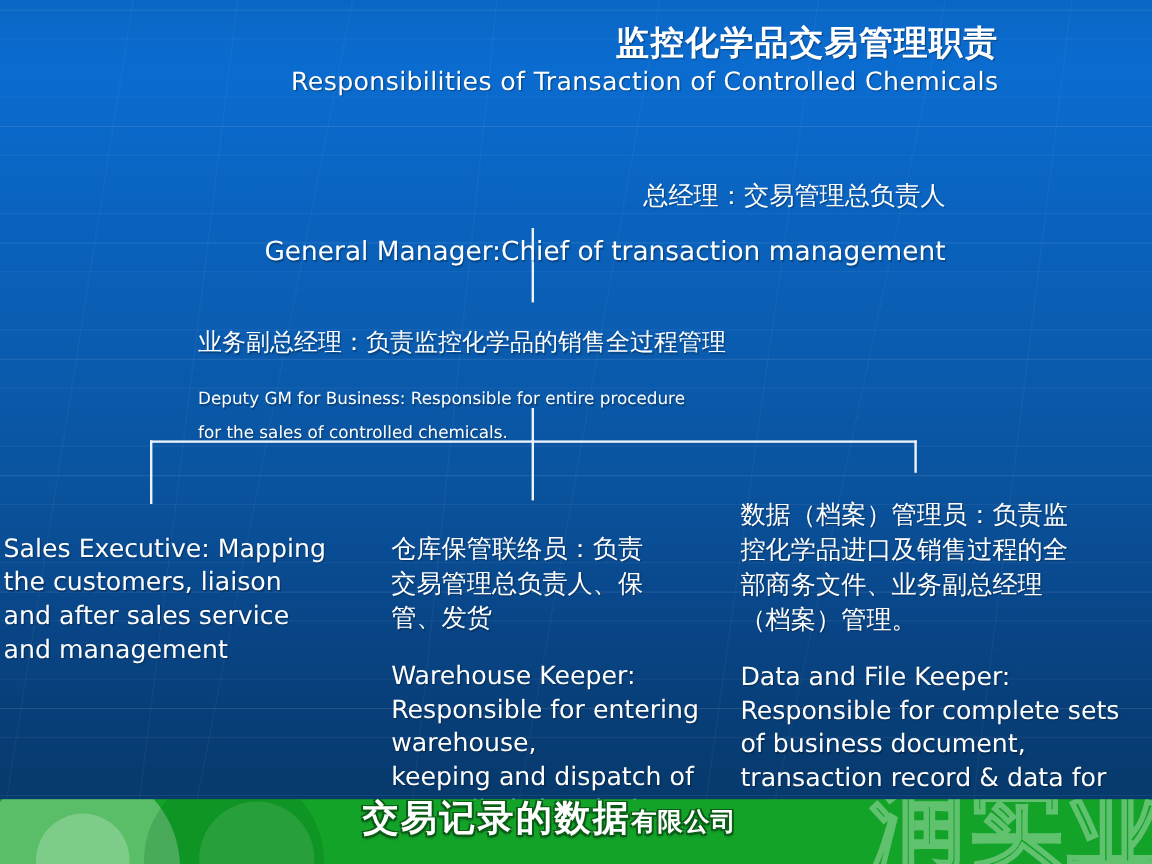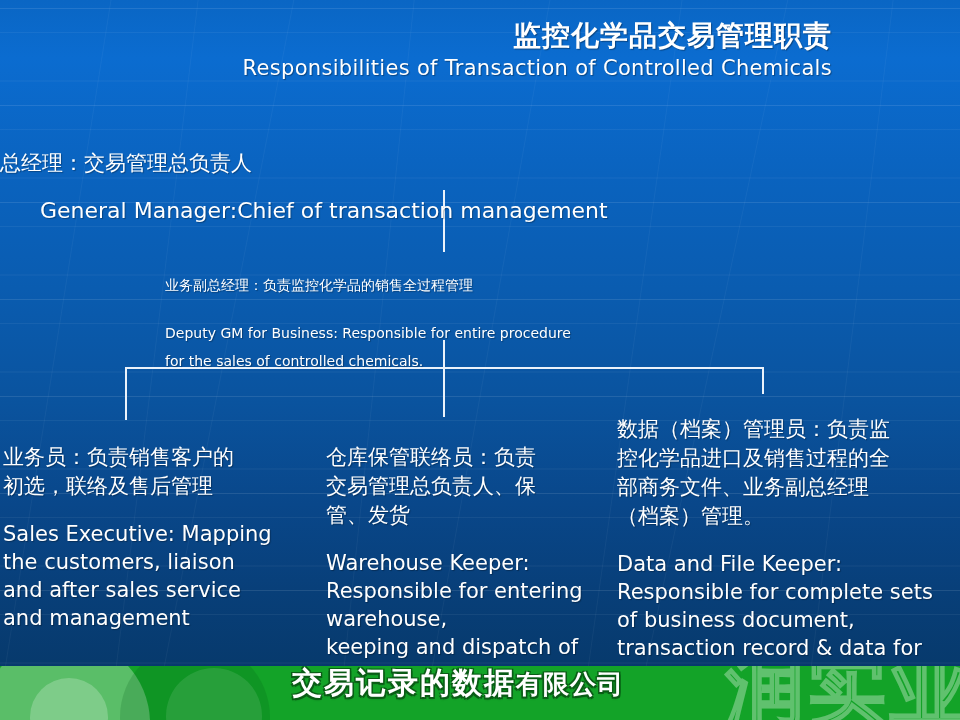--- a/index.html
+++ b/index.html
@@ -94,26 +94,26 @@
     font-size: 21px;
     line-height: 29px;
     text-shadow: 1px 1px 1px rgba(0,0,0,.3);
   }
   .node .en {
     font-size: 21px;
     line-height: 28px;
     text-shadow: 1px 1px 1px rgba(0,0,0,.3);
   }
 
-  #node-gm        { top: 130px; left: 0;   width: 788px; text-align: left; }
+  #node-gm        { top: 130px; left: 0;   width: 788px; text-align: right; }
   #node-gm .cn    { font-size: 21px; }
   #node-gm .en    { font-size: 22px; margin-left: 40px; }
 
   #node-deputy    { top: 252px; left: 165px; width: 660px; text-align: left; }
-  #node-deputy .cn{ font-size: 14px; }
+  #node-deputy .cn{ font-size: 20px; }
   #node-deputy .en{ font-size: 14px; }
 
   #node-sales     { top: 424px; left: 3px;   width: 300px; }
   #node-warehouse { top: 424px; left: 326px; width: 290px; }
   #node-data      { top: 396px; left: 617px; width: 336px; }
 
   
   .ln {
     position: absolute;
     background: #eaf2fb;
@@ -170,21 +170,21 @@
     font-weight: bold;
     letter-spacing: 2px;
     color: #ffffff;
     text-shadow:
       -1.5px -1.5px 0 #0a5c16, 1.5px -1.5px 0 #0a5c16,
       -1.5px  1.5px 0 #0a5c16, 1.5px  1.5px 0 #0a5c16,
        0 2px 2px rgba(0,0,0,.35);
     line-height: 30px;
   }
   .banner .logo-cn .small {
-    font-size: 26px;
+    font-size: 21px;
     letter-spacing: 1px;
     text-align: right;
   }
   .banner .logo-en {
     margin-top: 1px;
     font-size: 12px;
     font-weight: bold;
     letter-spacing: 2.2px;
     color: #ffffff;
     word-spacing: 5px;
@@ -225,22 +225,20 @@
     <div class="en">General Manager:Chief of transaction management</div>
   </div>
 
   <div class="node" id="node-deputy">
     <div class="cn">业务副总经理：负责监控化学品的销售全过程管理</div>
     <div class="en">Deputy GM for Business: Responsible for entire procedure
 for the sales of controlled chemicals.</div>
   </div>
 
   <div class="node" id="node-sales">
-    <div class="cn">业务员：负责销售客户的
-初选，联络及售后管理</div>
     <div class="en">Sales Executive: Mapping
 the customers, liaison
 and after sales service
 and management</div>
   </div>
 
   <div class="node" id="node-warehouse">
     <div class="cn">仓库保管联络员：负责
 交易管理总负责人、保
 管、发货</div>

